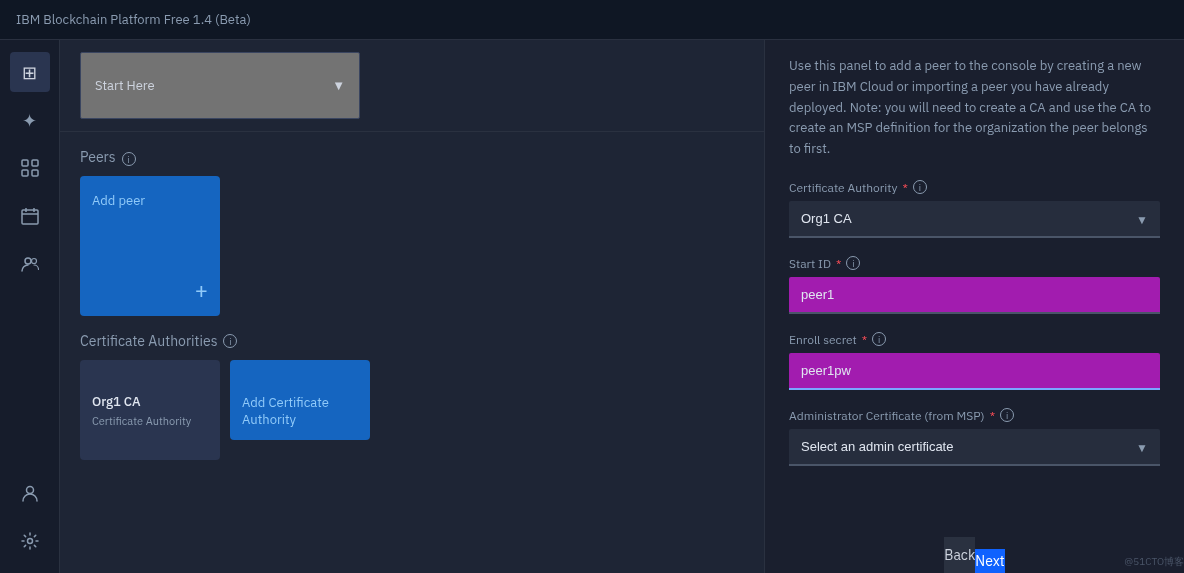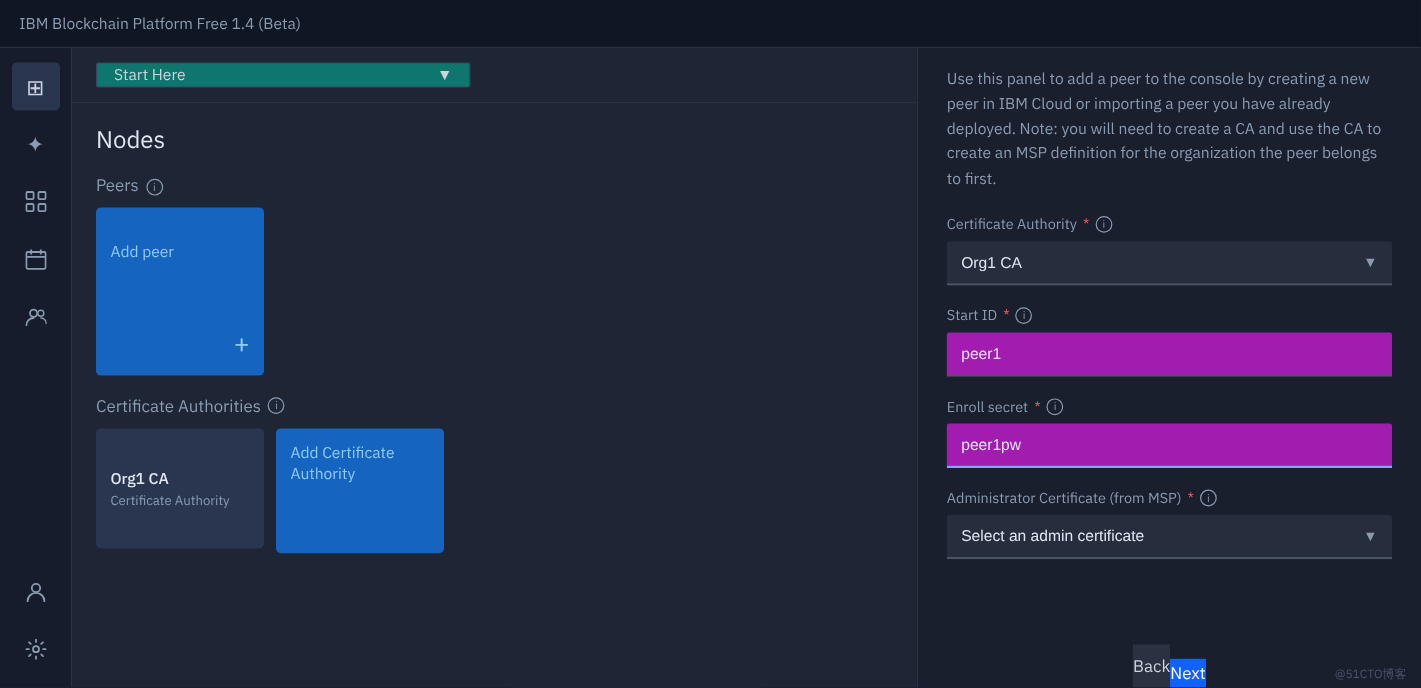--- a/index.html
+++ b/index.html
@@ -78,25 +78,25 @@
       overflow-y: auto;
       padding: 0;
     }
 
     
     .dropdown-bar {
       padding: 12px 20px;
       border-bottom: 1px solid #2a3140;
     }
     .start-here-dropdown {
-      background: #0f766e;
+      background: #737373;
       border: 1px solid #3a4560;
       color: #cdd3de;
-      padding: 1px 14px;
-      width: 312px;
+      padding: 24px 14px;
+      width: 280px;
       display: flex;
       align-items: center;
       justify-content: space-between;
       cursor: pointer;
       font-size: 13px;
       border-radius: 2px;
     }
 
     
     .nodes-section {
@@ -146,21 +146,20 @@
       flex-direction: column;
       align-items: center;
       justify-content: space-between;
       padding: 16px 12px 12px;
       cursor: pointer;
     }
     .add-card-label {
       color: #90caf9;
       font-size: 13px;
       align-self: flex-start;
-      margin-top: 12px;
     }
     .add-card-plus {
       color: #90caf9;
       font-size: 22px;
       align-self: flex-end;
     }
 
     
     .ca-section {
       padding: 0 20px;
@@ -192,27 +191,27 @@
       font-weight: 500;
     }
     .org-ca-sub {
       color: #8a9bb0;
       font-size: 11px;
       margin-top: 4px;
     }
 
     .add-ca-card {
       width: 140px;
-      height: 104px;
+      height: 80px;
       background: #1565c0;
       border-radius: 4px;
       display: flex;
       flex-direction: column;
       align-items: flex-start;
-      justify-content: flex-start;
+      justify-content: flex-end;
       padding: 12px;
       cursor: pointer;
     }
     .add-ca-label {
       color: #90caf9;
       font-size: 13px;
     }
 
     
     .right-panel {
@@ -314,21 +313,21 @@
       border: none;
       font-size: 14px;
       cursor: pointer;
       font-family: inherit;
       margin-top: 12px;
     }
 
     .watermark {
       position: fixed;
       bottom: 4px;
-      right: 12px;
+      right: 0;
       font-size: 10px;
       color: #4a5568;
     }
   </style>
 </head>
 <body>
 
 <div class="top-bar">
   <span class="top-bar-title">IBM Blockchain Platform Free 1.4 (Beta)</span>
 </div>
@@ -381,21 +380,20 @@
   <div class="content-area">
 
     <div class="dropdown-bar">
       <div class="start-here-dropdown">
         <span>Start Here</span>
         <span>▼</span>
       </div>
     </div>
 
     <div class="nodes-section">
-      <div class="section-title">Nodes</div>
 
       <div class="peers-label">
         <span>Peers</span>
         <span class="info-icon">i</span>
       </div>
       <div class="cards-row">
         <div class="add-card">
           <span class="add-card-label">Add peer</span>
           <span class="add-card-plus">+</span>
         </div>

